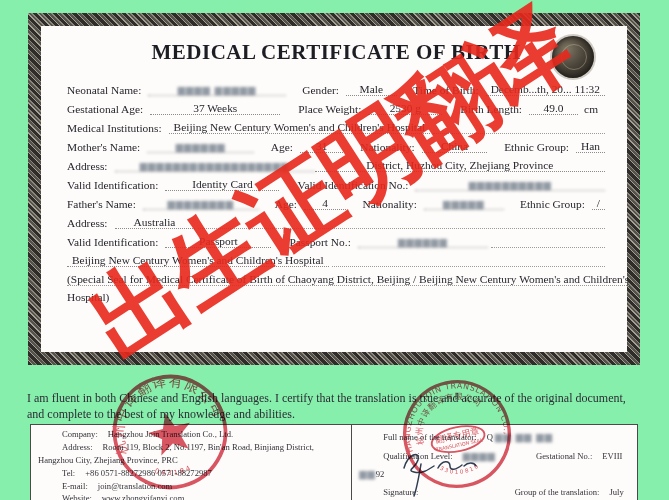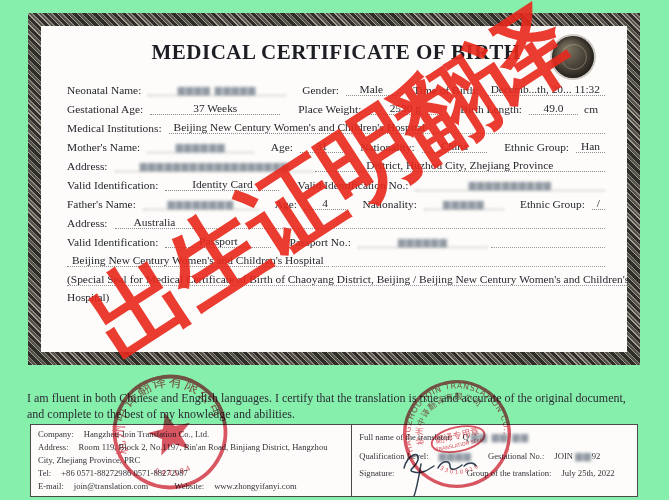--- a/index.html
+++ b/index.html
@@ -39,21 +39,21 @@
              font-family:"DejaVu Sans",sans-serif;font-weight:bold;font-size:95px;line-height:95px;
              color:#e8281c;opacity:.9;letter-spacing:-4px;z-index:5;pointer-events:none;}
 
   
   .statement{position:absolute;left:27px;top:390px;width:616px;font-size:12px;line-height:1.35;color:#2c2c33;}
   .infotable{position:absolute;left:30px;top:424px;width:608px;display:flex;border:1px solid #4a4a48;
              box-sizing:border-box;background:#fdfcfa;font-size:8.6px;color:#33333a;}
   .cell{padding:3px 7px 4px 7px;box-sizing:border-box;}
   .cell.left{flex:0 0 53%;border-right:1px solid #4a4a48;line-height:1.5;}
   .cell.right{flex:1;line-height:1.95;}
-  .pair{margin-right:10px;}
+  .pair{margin-right:10px;margin-left:24px;}
   .inline{display:inline;}
 
   
   .stamp{position:absolute;z-index:6;mix-blend-mode:multiply;opacity:.88;}
   .stamp-left{left:109px;top:371px;width:122px;height:122px;transform:rotate(-14deg);}
   .stamp-right{left:401px;top:378px;width:112px;height:112px;transform:rotate(-12deg);}
   .sig{position:absolute;left:394px;top:446px;z-index:4;}
 </style>
 </head>
 <body>
@@ -188,21 +188,21 @@
         <span class="pair inline">Website:</span><span class="inline">www.zhongyifanyi.com</span>
       </div>
     </div>
     <div class="cell right">
       <div>
         <span class="pair inline">Full name of the translator:</span><span class="inline">Q</span>
         <span class="redact inline">▆▆ ▆▆ ▆▆</span>
       </div>
       <div>
         <span class="pair inline">Qualification Level:</span><span class="redact inline" style="margin-right:14px;">▆▆▆▆</span>
-        <span class="pair inline">Gestational No.:</span><span class="inline">JOIN</span>
+        <span class="pair inline">Gestational No.:</span><span class="inline">EVIII</span>
         <span class="redact inline">▆▆</span><span class="inline">92</span>
       </div>
       <div>
         <span class="pair inline">Signature:</span><span class="inline" style="margin-right:60px;"></span>
         <span class="pair inline">Group of the translation:</span><span class="inline">July 25th, 2022</span>
       </div>
     </div>
   </div>
 
   <svg class="sig" width="92" height="52" viewBox="0 0 92 52">

